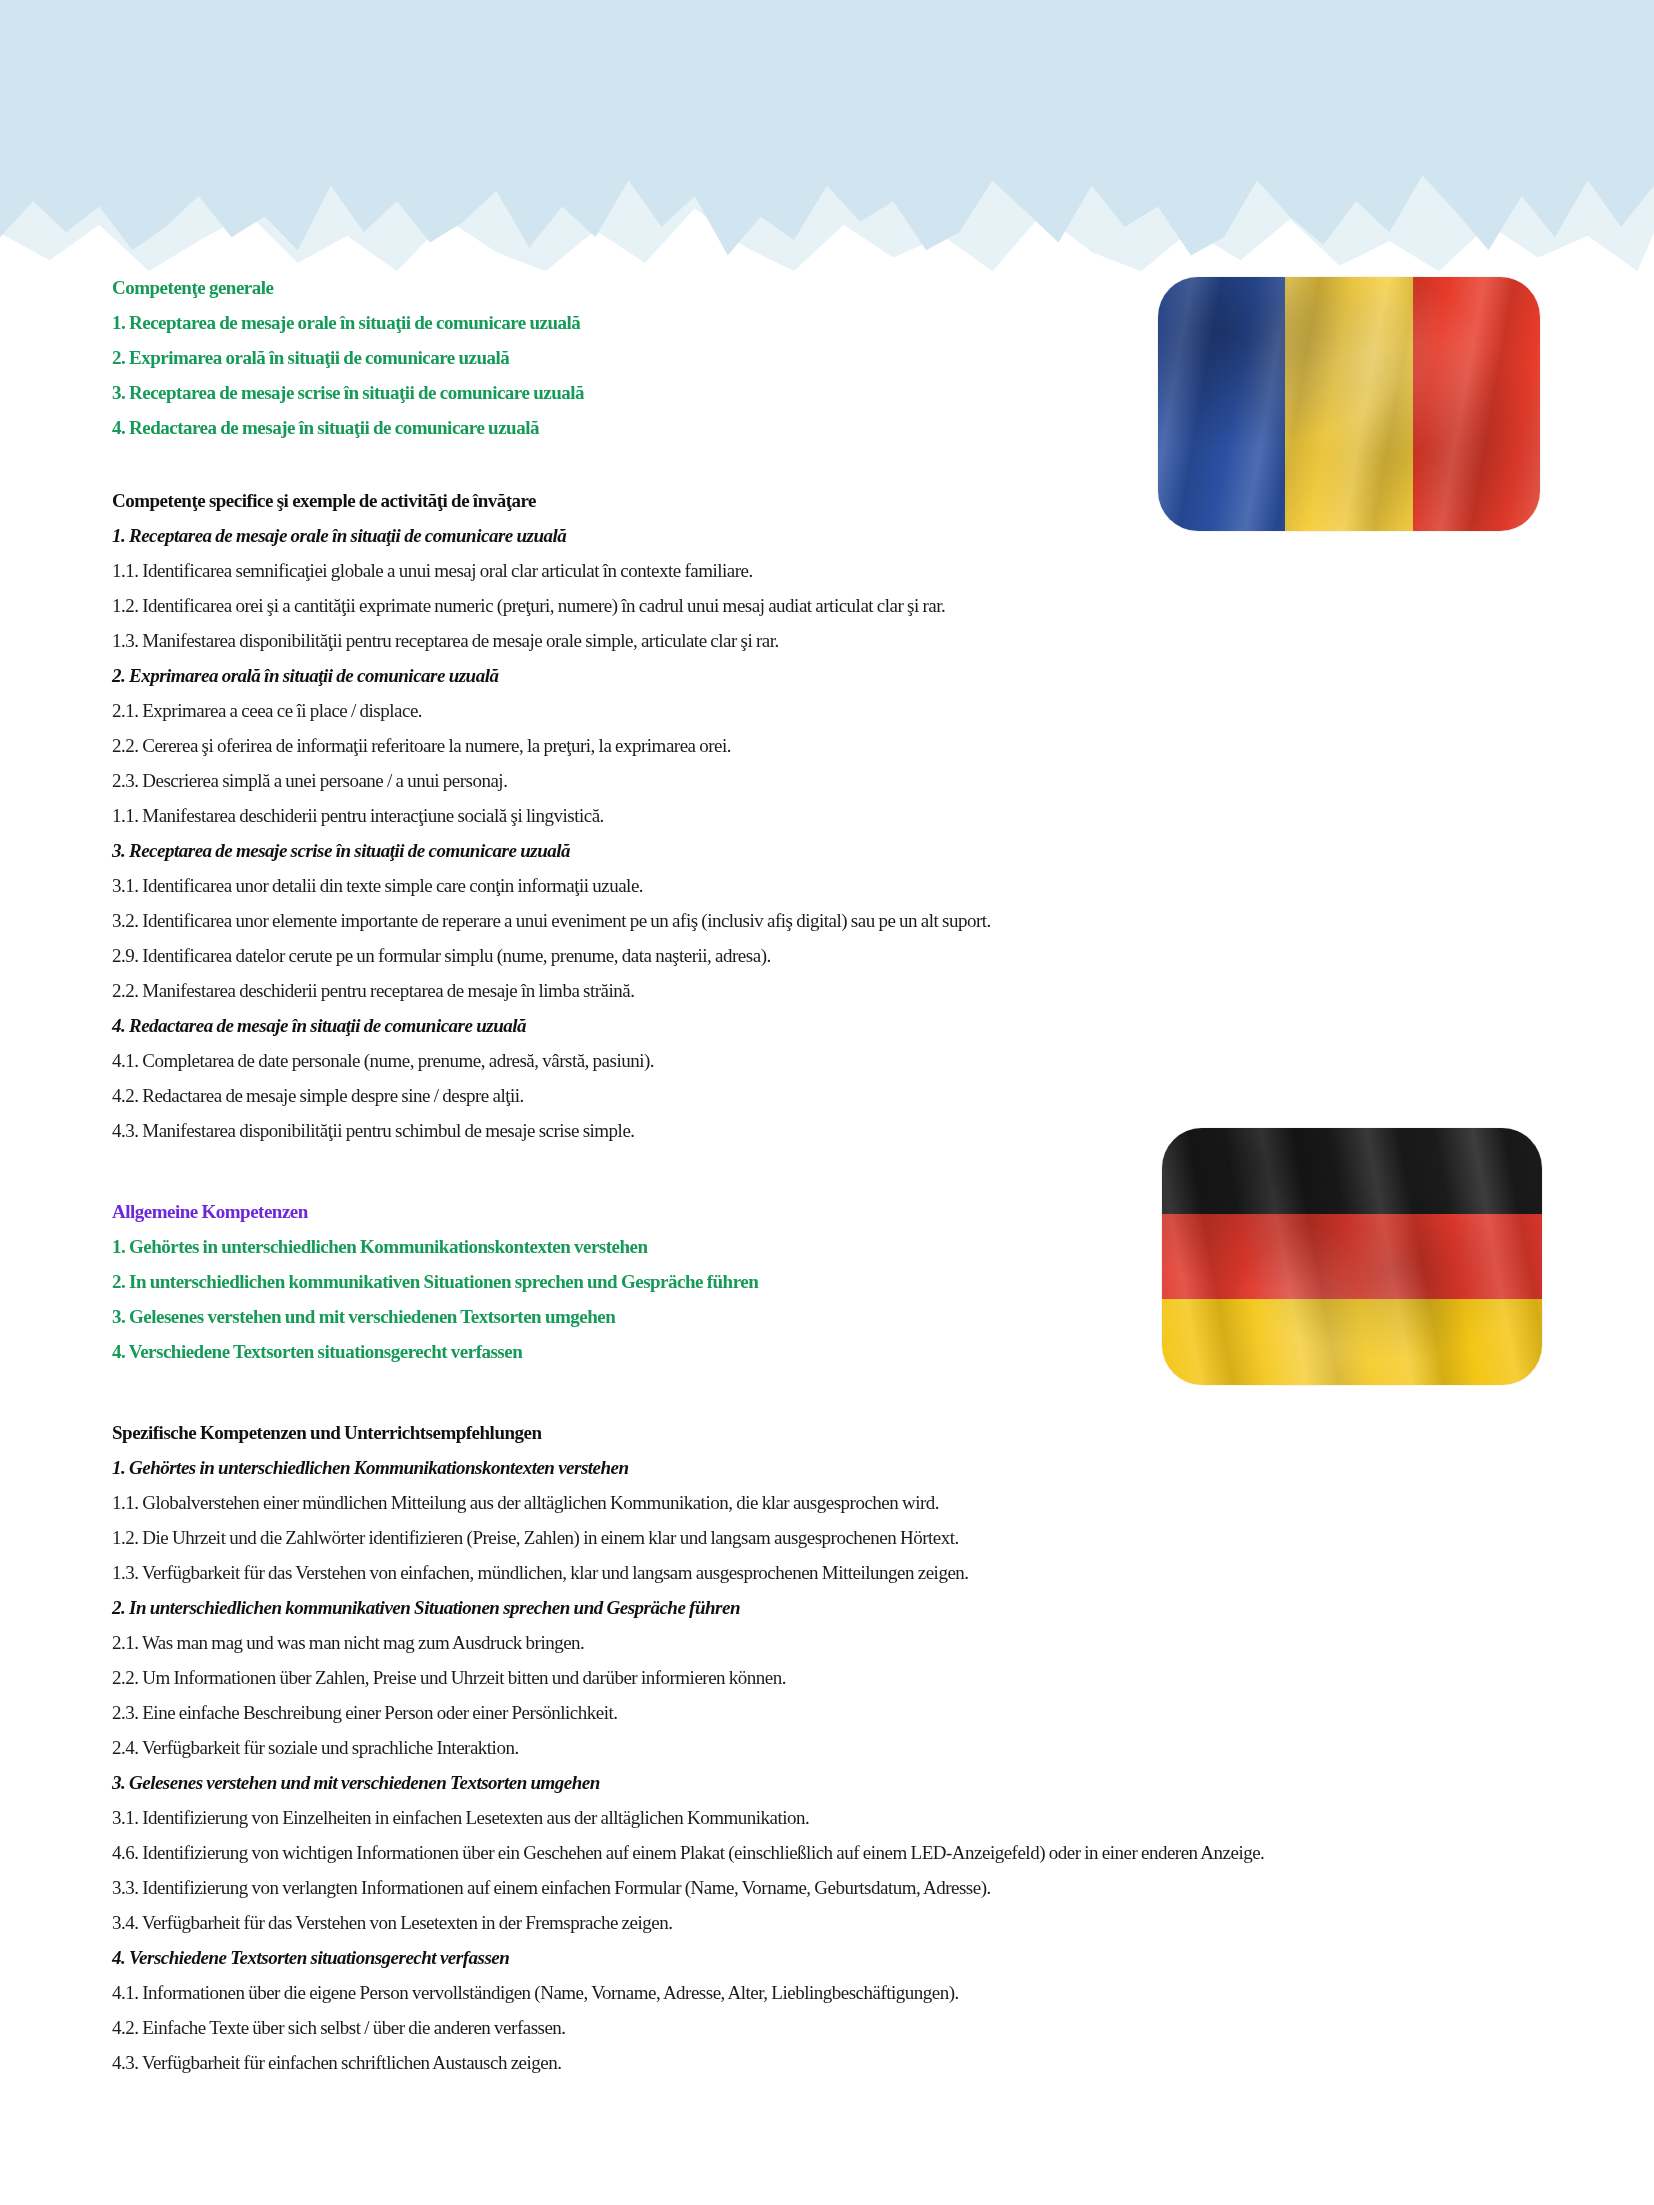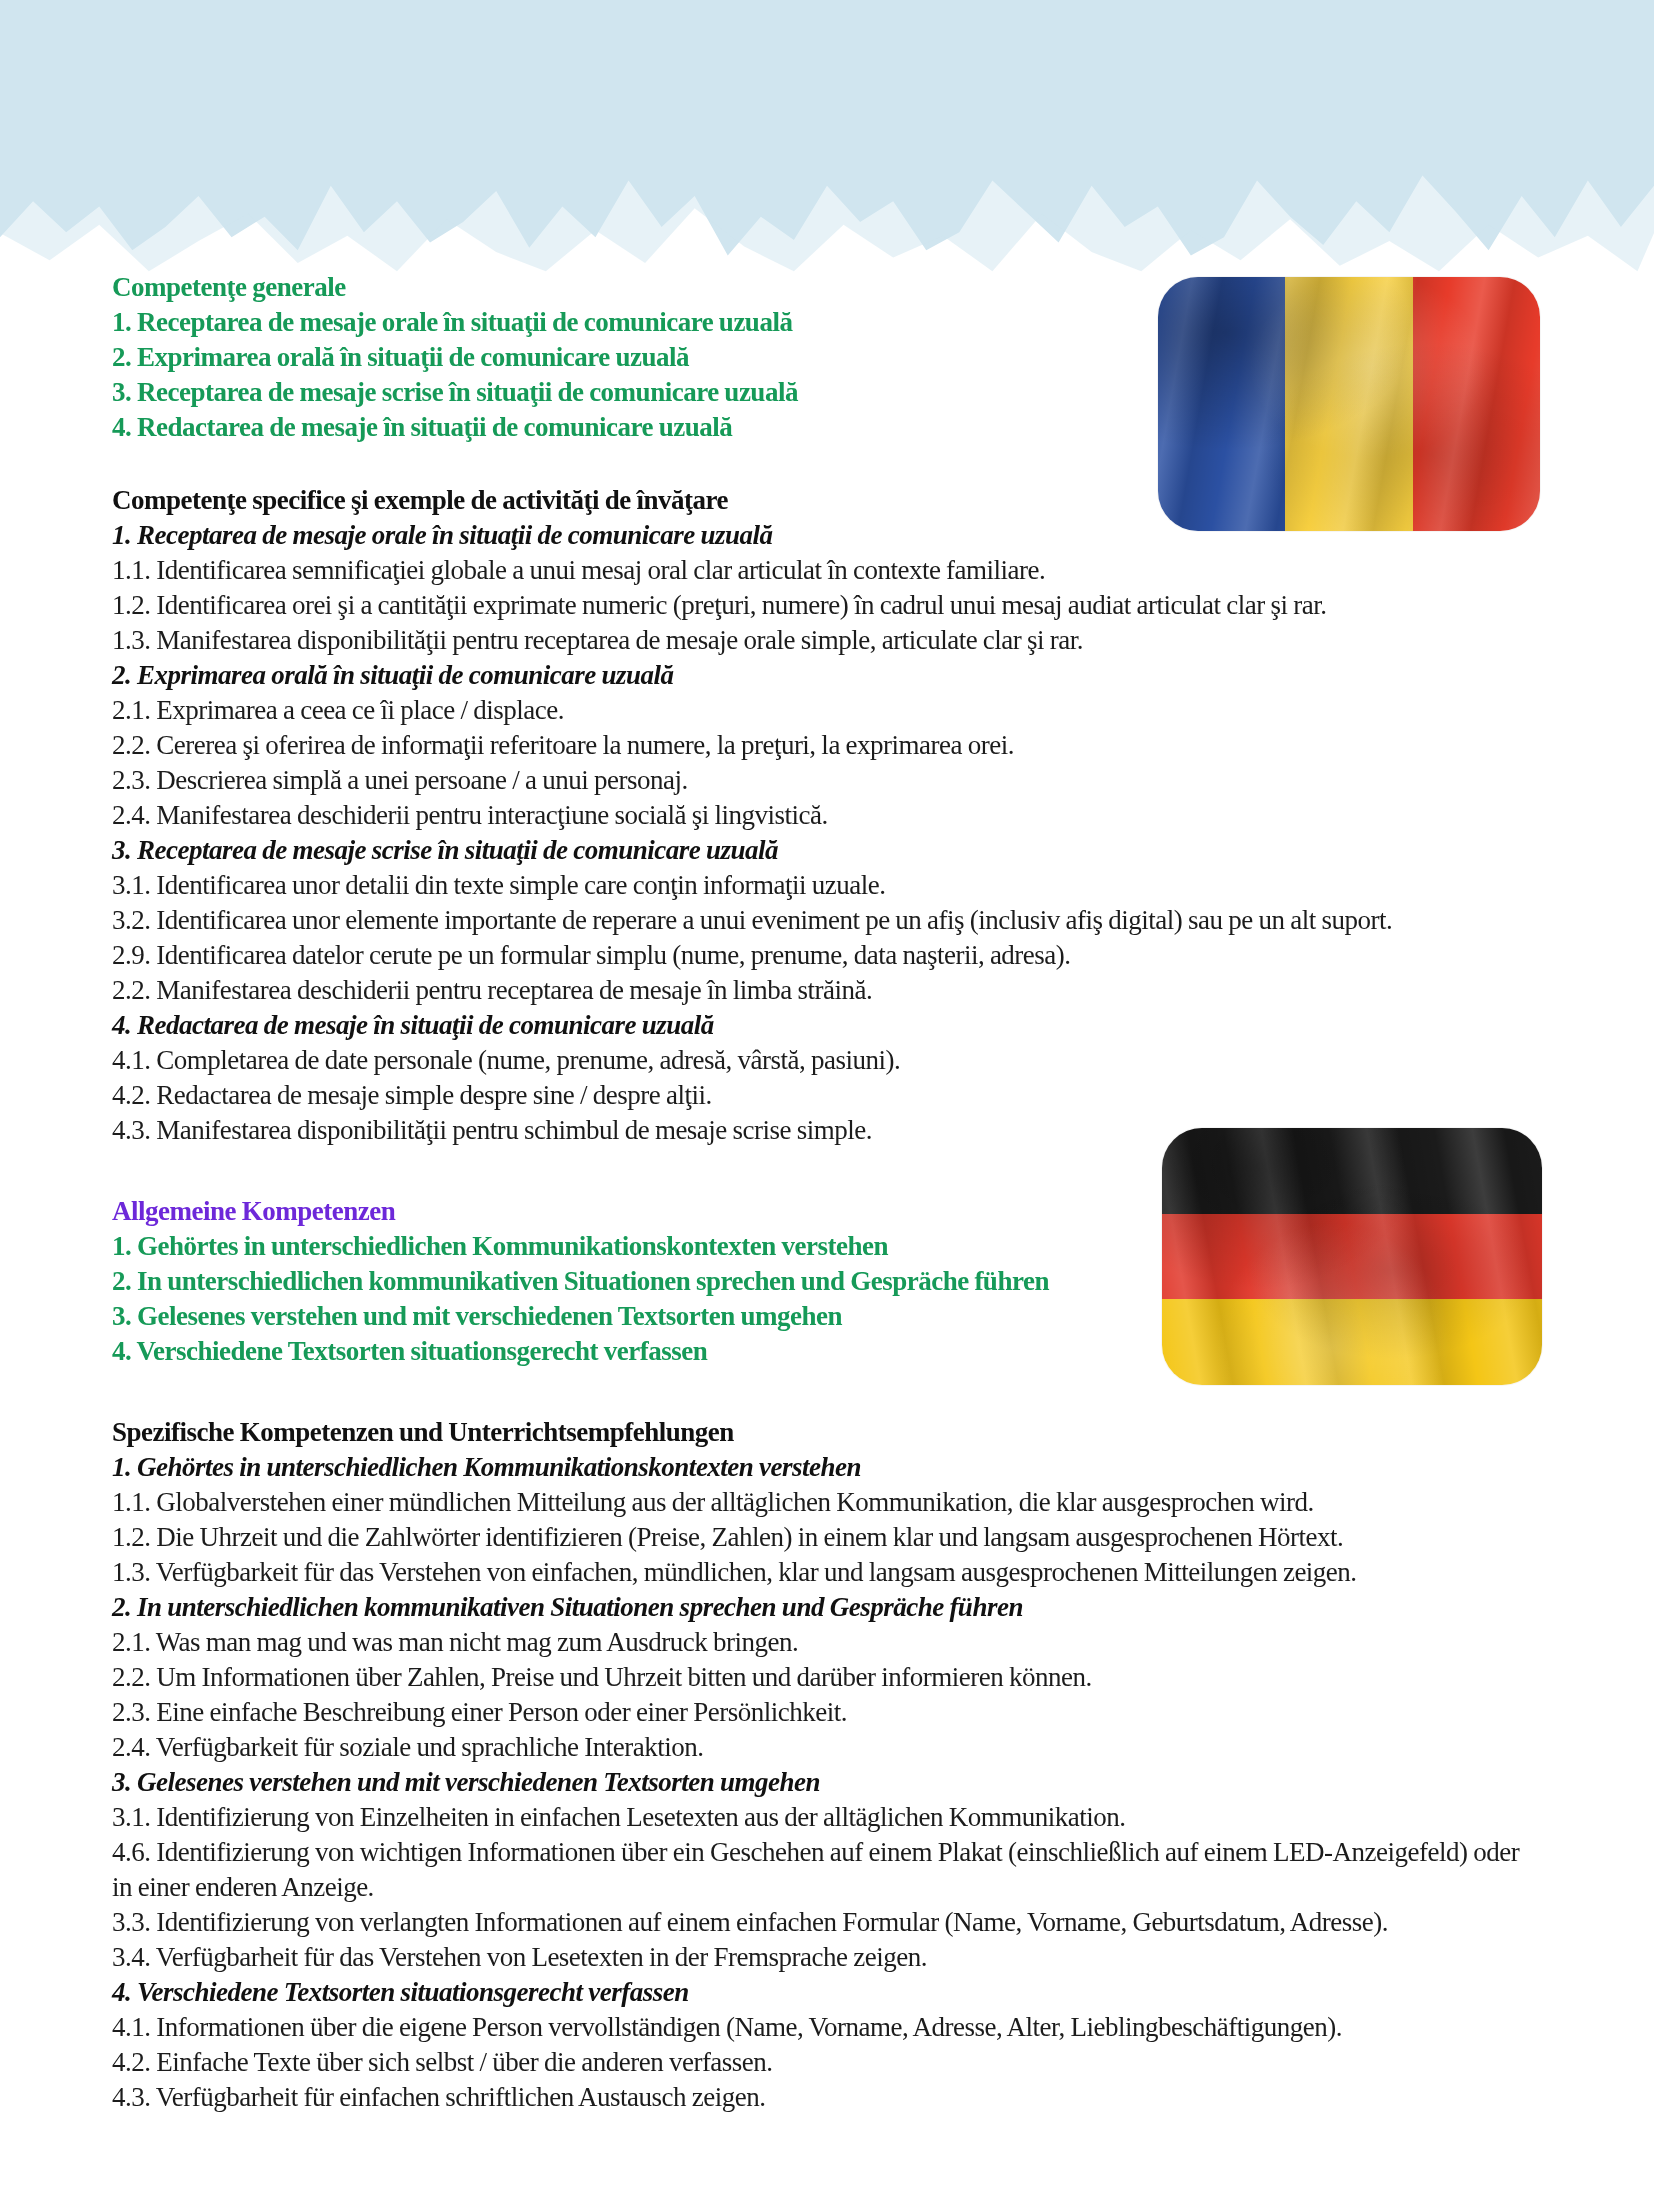--- a/index.html
+++ b/index.html
@@ -21,21 +21,21 @@
     position:absolute; left:0; top:0; width:100%; height:274px; opacity:.5;
     clip-path: polygon(0 0,100% 0,100% 85%,99% 99%,96% 86%,93% 94%,90% 82%,87% 99%,84% 88%,81% 97%,78% 80%,75% 95%,72% 84%,69% 99%,66% 92%,63% 78%,60% 99%,57% 86%,54% 94%,51% 82%,48% 99%,45% 90%,42% 76%,39% 96%,36% 84%,33% 99%,30% 92%,27% 80%,24% 99%,21% 86%,18% 96%,15% 78%,12% 88%,9% 99%,6% 82%,3% 95%,0 85%);
   }
 
   
   .content {
     position:absolute; left:112px; top:270px; width:1424px;
   }
   .content p {
     margin:0;
-    font-size:27px;
+    font-size:19px;
     line-height:35px;
     letter-spacing:-0.5px;
     word-spacing:-0.5px;
   }
   .green  { font-weight:bold; }
   .btitle { font-weight:bold; color:#111; }
   .shead  { font-weight:bold; font-style:italic; color:#111; }
   .gap-a { margin-top:38px !important; }
   .gap-c { margin-top:46px !important; }
 
@@ -105,21 +105,21 @@
 
     <p class="shead">1. Receptarea de mesaje orale în situaţii de comunicare uzuală</p>
     <p>1.1. Identificarea semnificaţiei globale a unui mesaj oral clar articulat în contexte familiare.</p>
     <p>1.2. Identificarea orei şi a cantităţii exprimate numeric (preţuri, numere) în cadrul unui mesaj audiat articulat clar şi rar.</p>
     <p>1.3. Manifestarea disponibilităţii pentru receptarea de mesaje orale simple, articulate clar şi rar.</p>
 
     <p class="shead">2. Exprimarea orală în situaţii de comunicare uzuală</p>
     <p>2.1. Exprimarea a ceea ce îi place / displace.</p>
     <p>2.2. Cererea şi oferirea de informaţii referitoare la numere, la preţuri, la exprimarea orei.</p>
     <p>2.3. Descrierea simplă a unei persoane / a unui personaj.</p>
-    <p>2.4. Manifestarea deschiderii pentru interacţiune socială şi lingvistică.</p>
+    <p>1.1. Manifestarea deschiderii pentru interacţiune socială şi lingvistică.</p>
 
     <p class="shead">3. Receptarea de mesaje scrise în situaţii de comunicare uzuală</p>
     <p>3.1. Identificarea unor detalii din texte simple care conţin informaţii uzuale.</p>
     <p>3.2. Identificarea unor elemente importante de reperare a unui eveniment pe un afiş (inclusiv afiş digital) sau pe un alt suport.</p>
     <p>2.9. Identificarea datelor cerute pe un formular simplu (nume, prenume, data naşterii, adresa).</p>
     <p>2.2. Manifestarea deschiderii pentru receptarea de mesaje în limba străină.</p>
 
     <p class="shead">4. Redactarea de mesaje în situaţii de comunicare uzuală</p>
     <p>4.1. Completarea de date personale (nume, prenume, adresă, vârstă, pasiuni).</p>
     <p>4.2. Redactarea de mesaje simple despre sine / despre alţii.</p>

